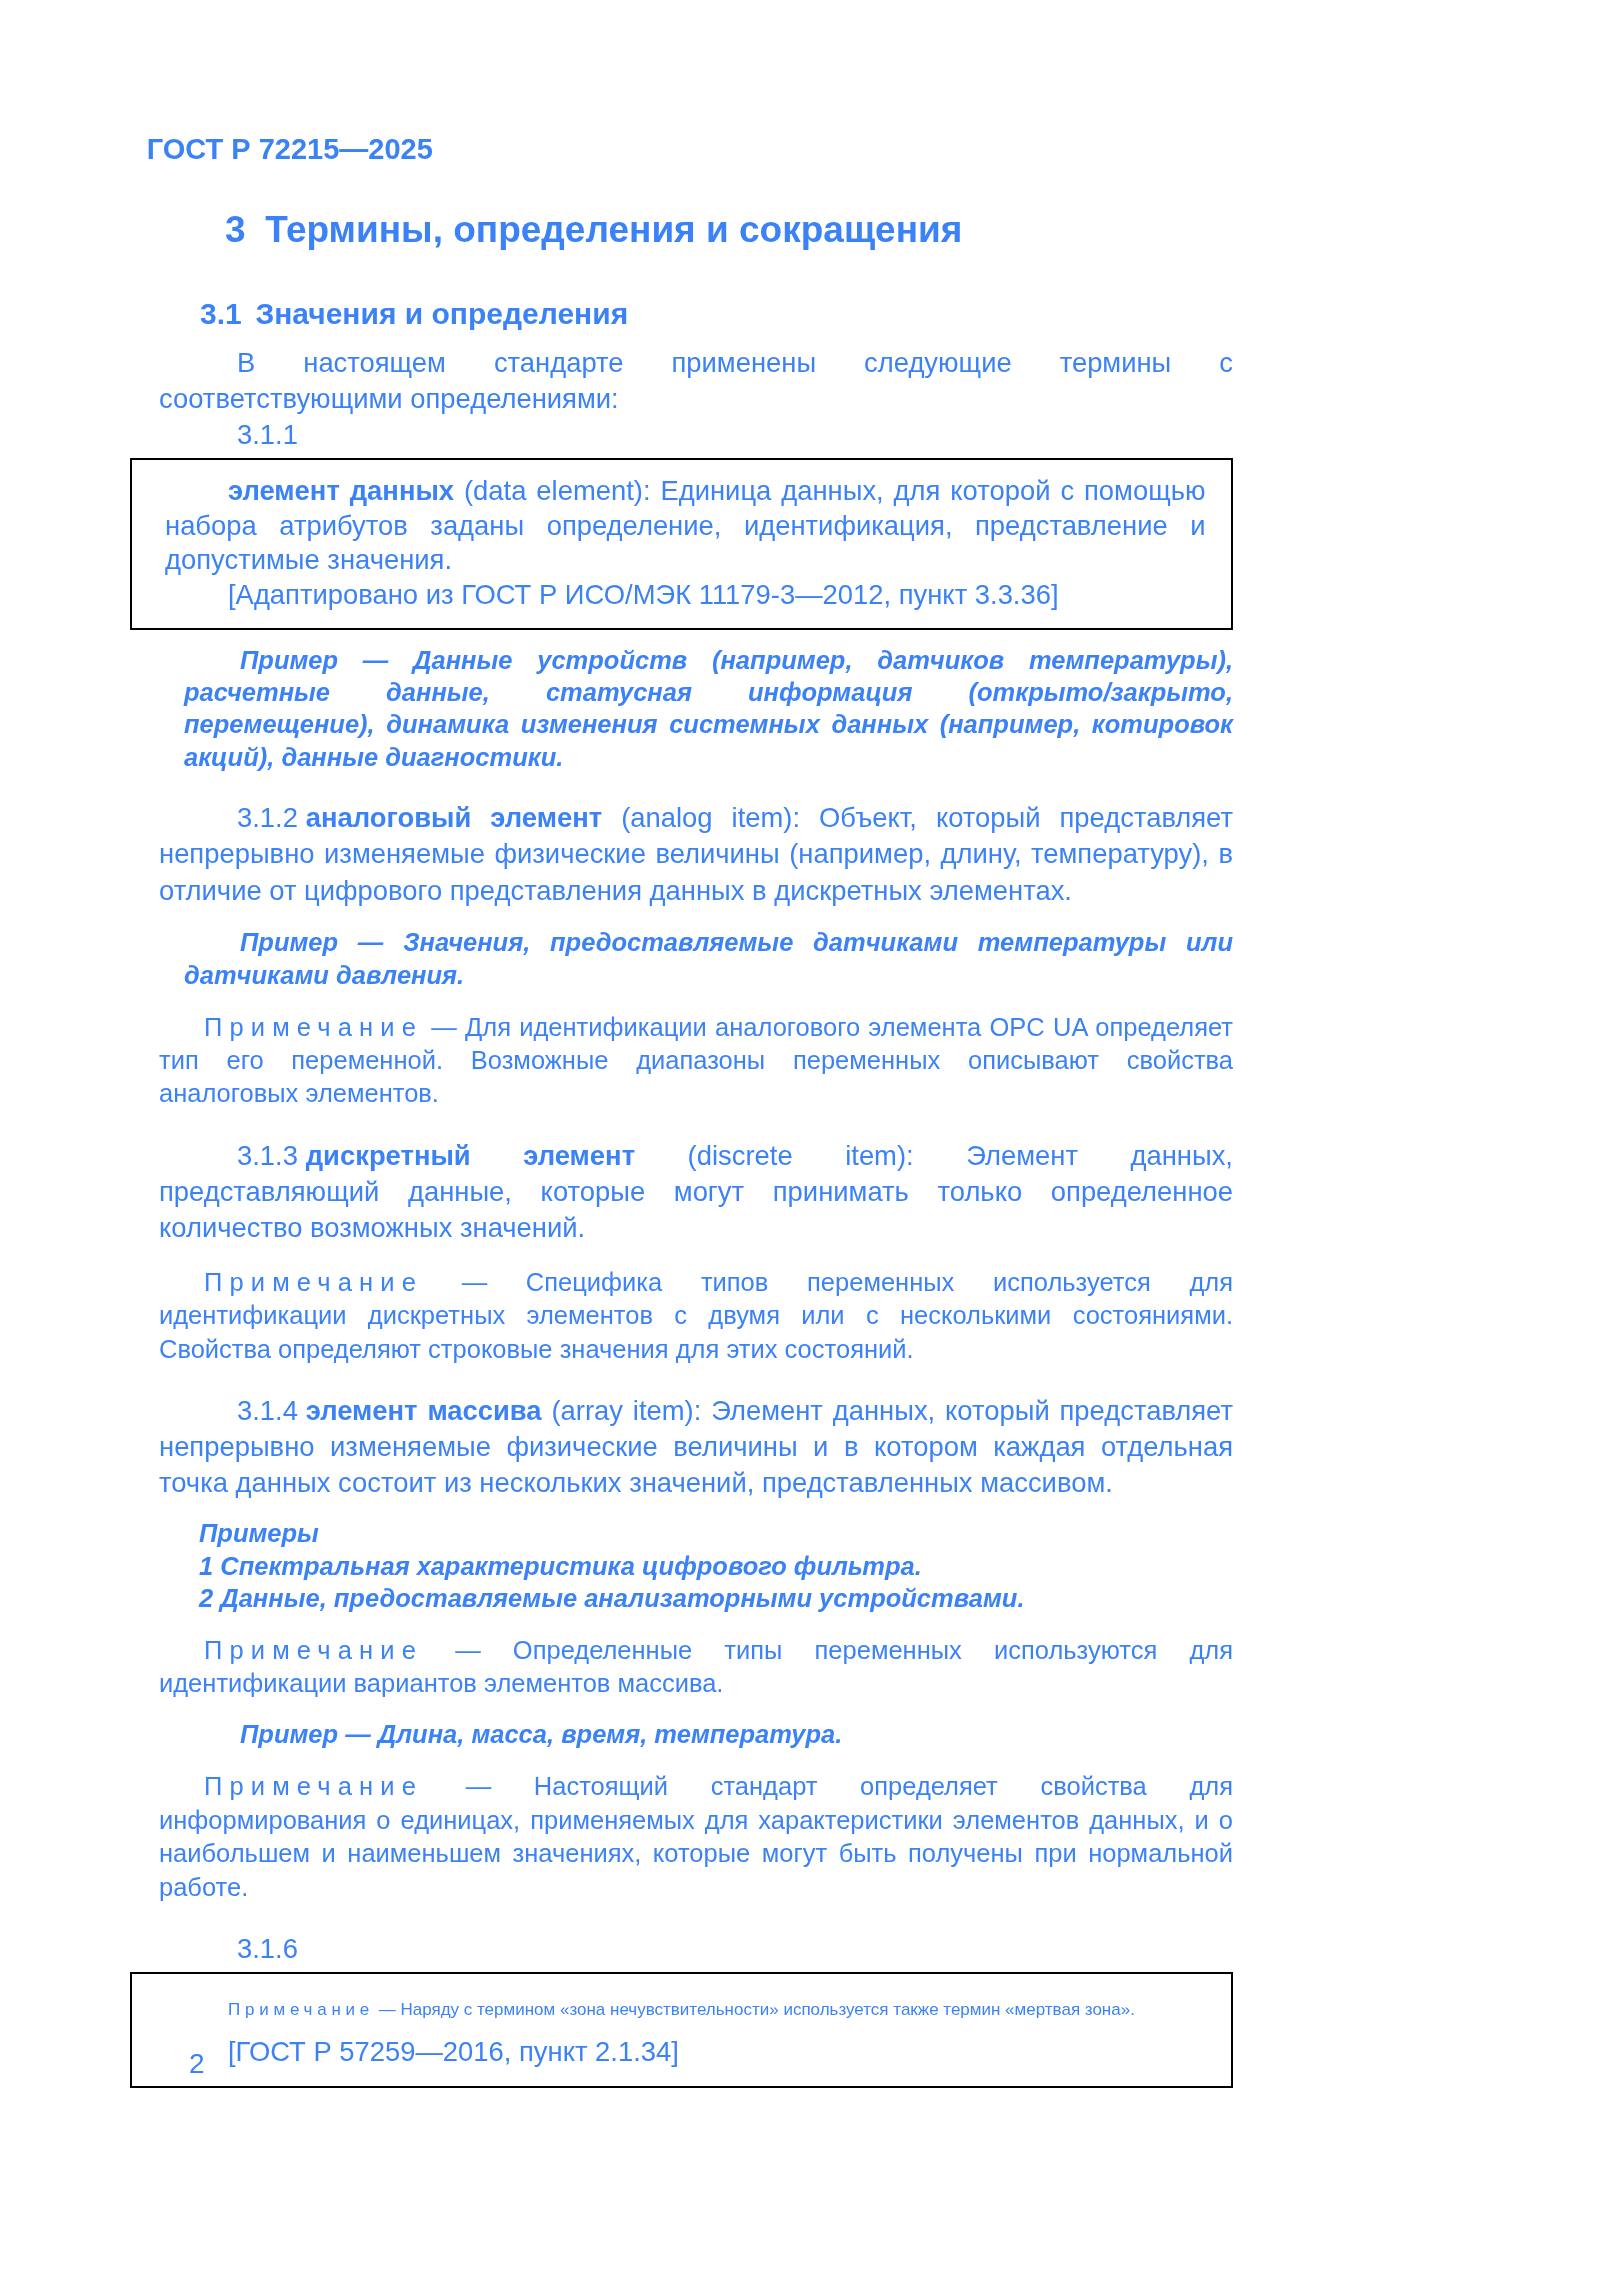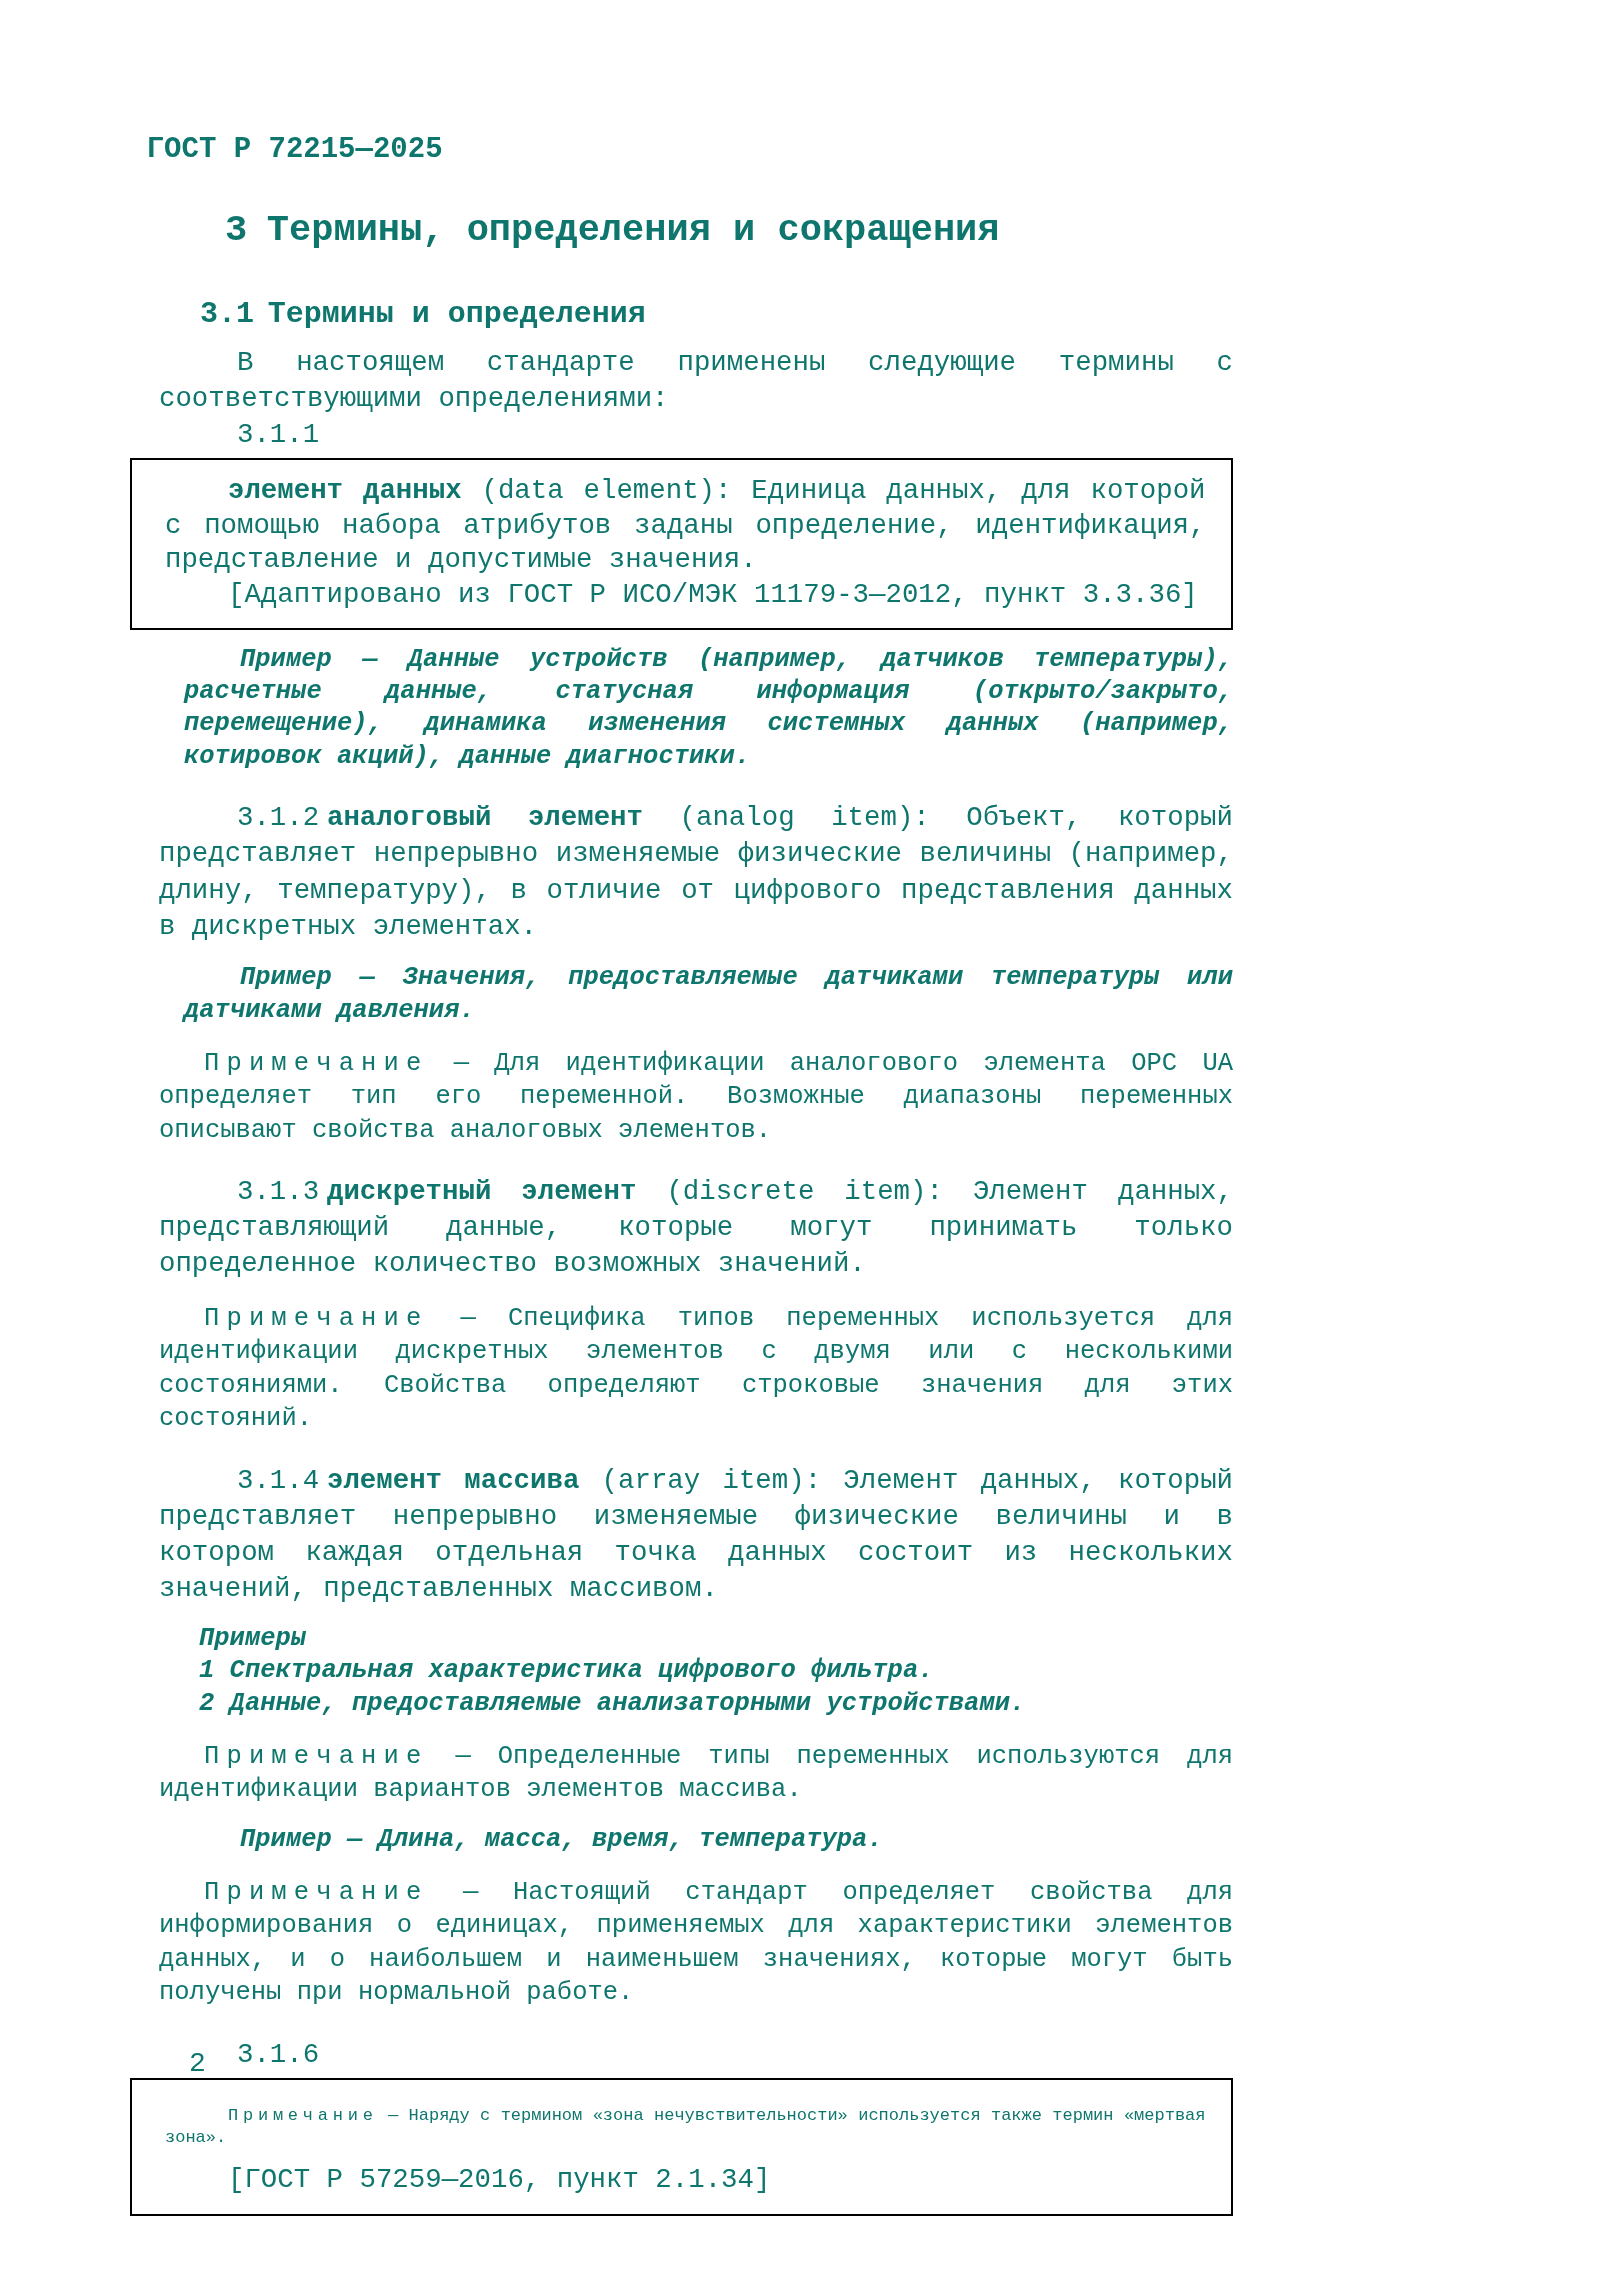--- a/index.html
+++ b/index.html
@@ -5,22 +5,22 @@
   html, body {
     margin: 0;
     padding: 0;
     background: #ffffff;
   }
   .page {
     position: relative;
     width: 1355px;
     height: 2293px;
     background: #ffffff;
-    color: #0f766e;
-    font-family: Liberation Mono, monospace;
+    color: #3b82f6;
+    font-family: Liberation Sans, sans-serif;
     box-sizing: border-box;
     padding: 133px 122px 0 130px;
     overflow: hidden;
   }
   .doc-header {
     font-size: 29px;
     font-weight: 700;
     margin: 0 0 0 16.7px;
     line-height: 1.15;
   }
@@ -109,21 +109,21 @@
 </style>
 </head>
 <body>
 
 <div class="page">
 
   <div class="doc-header">ГОСТ Р 72215—2025</div>
 
   <div class="h1"><span class="hn">3</span><span>Термины, определения и сокращения</span></div>
 
-  <div class="h2"><span class="hn2">3.1</span><span>Термины и определения</span></div>
+  <div class="h2"><span class="hn2">3.1</span><span>Значения и определения</span></div>
 
   <p class="bp intro">В настоящем стандарте применены следующие термины с соответствующими определениями:</p>
 
   <p class="bp">3.1.1</p>
 
   <div class="tbox">
     <p class="boxp"><b class="term">элемент данных</b> <span>(data element): Единица данных, для которой с помощью набора атрибутов заданы определение, идентификация, представление и допустимые значения.</span></p>
     <p class="boxp">[Адаптировано из ГОСТ Р ИСО/МЭК 11179-3—2012, пункт 3.3.36]</p>
   </div>
 

